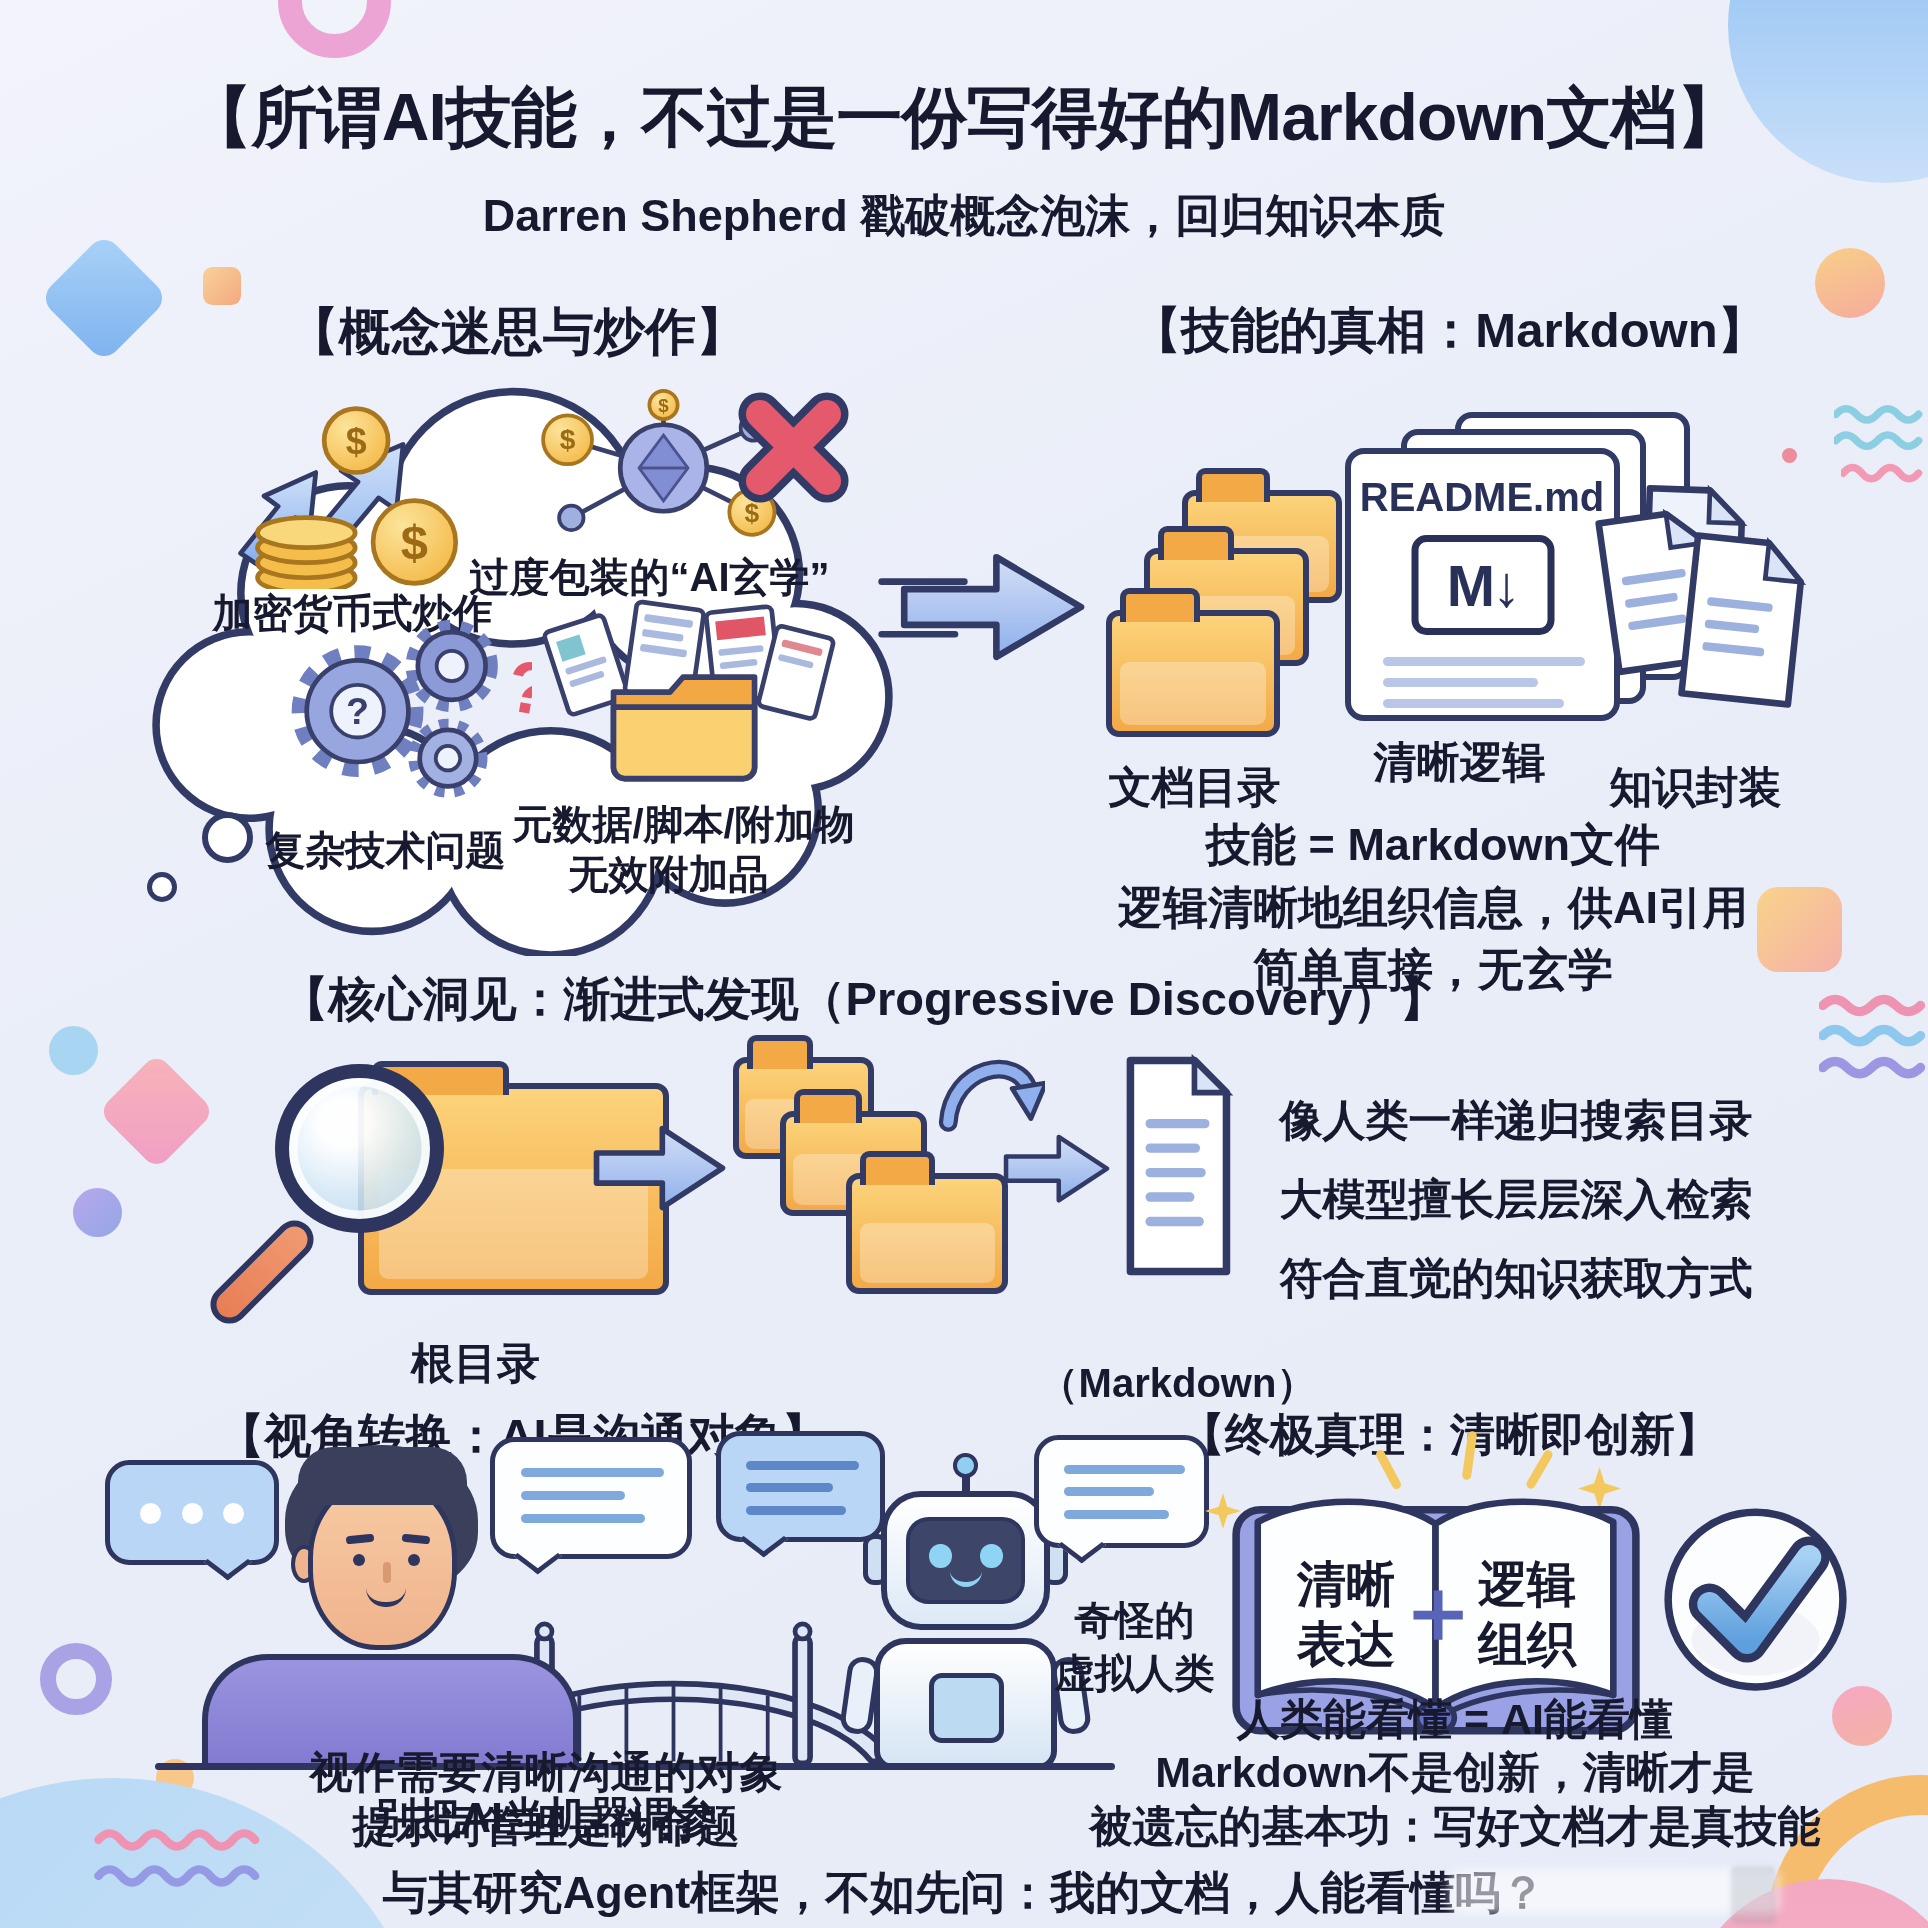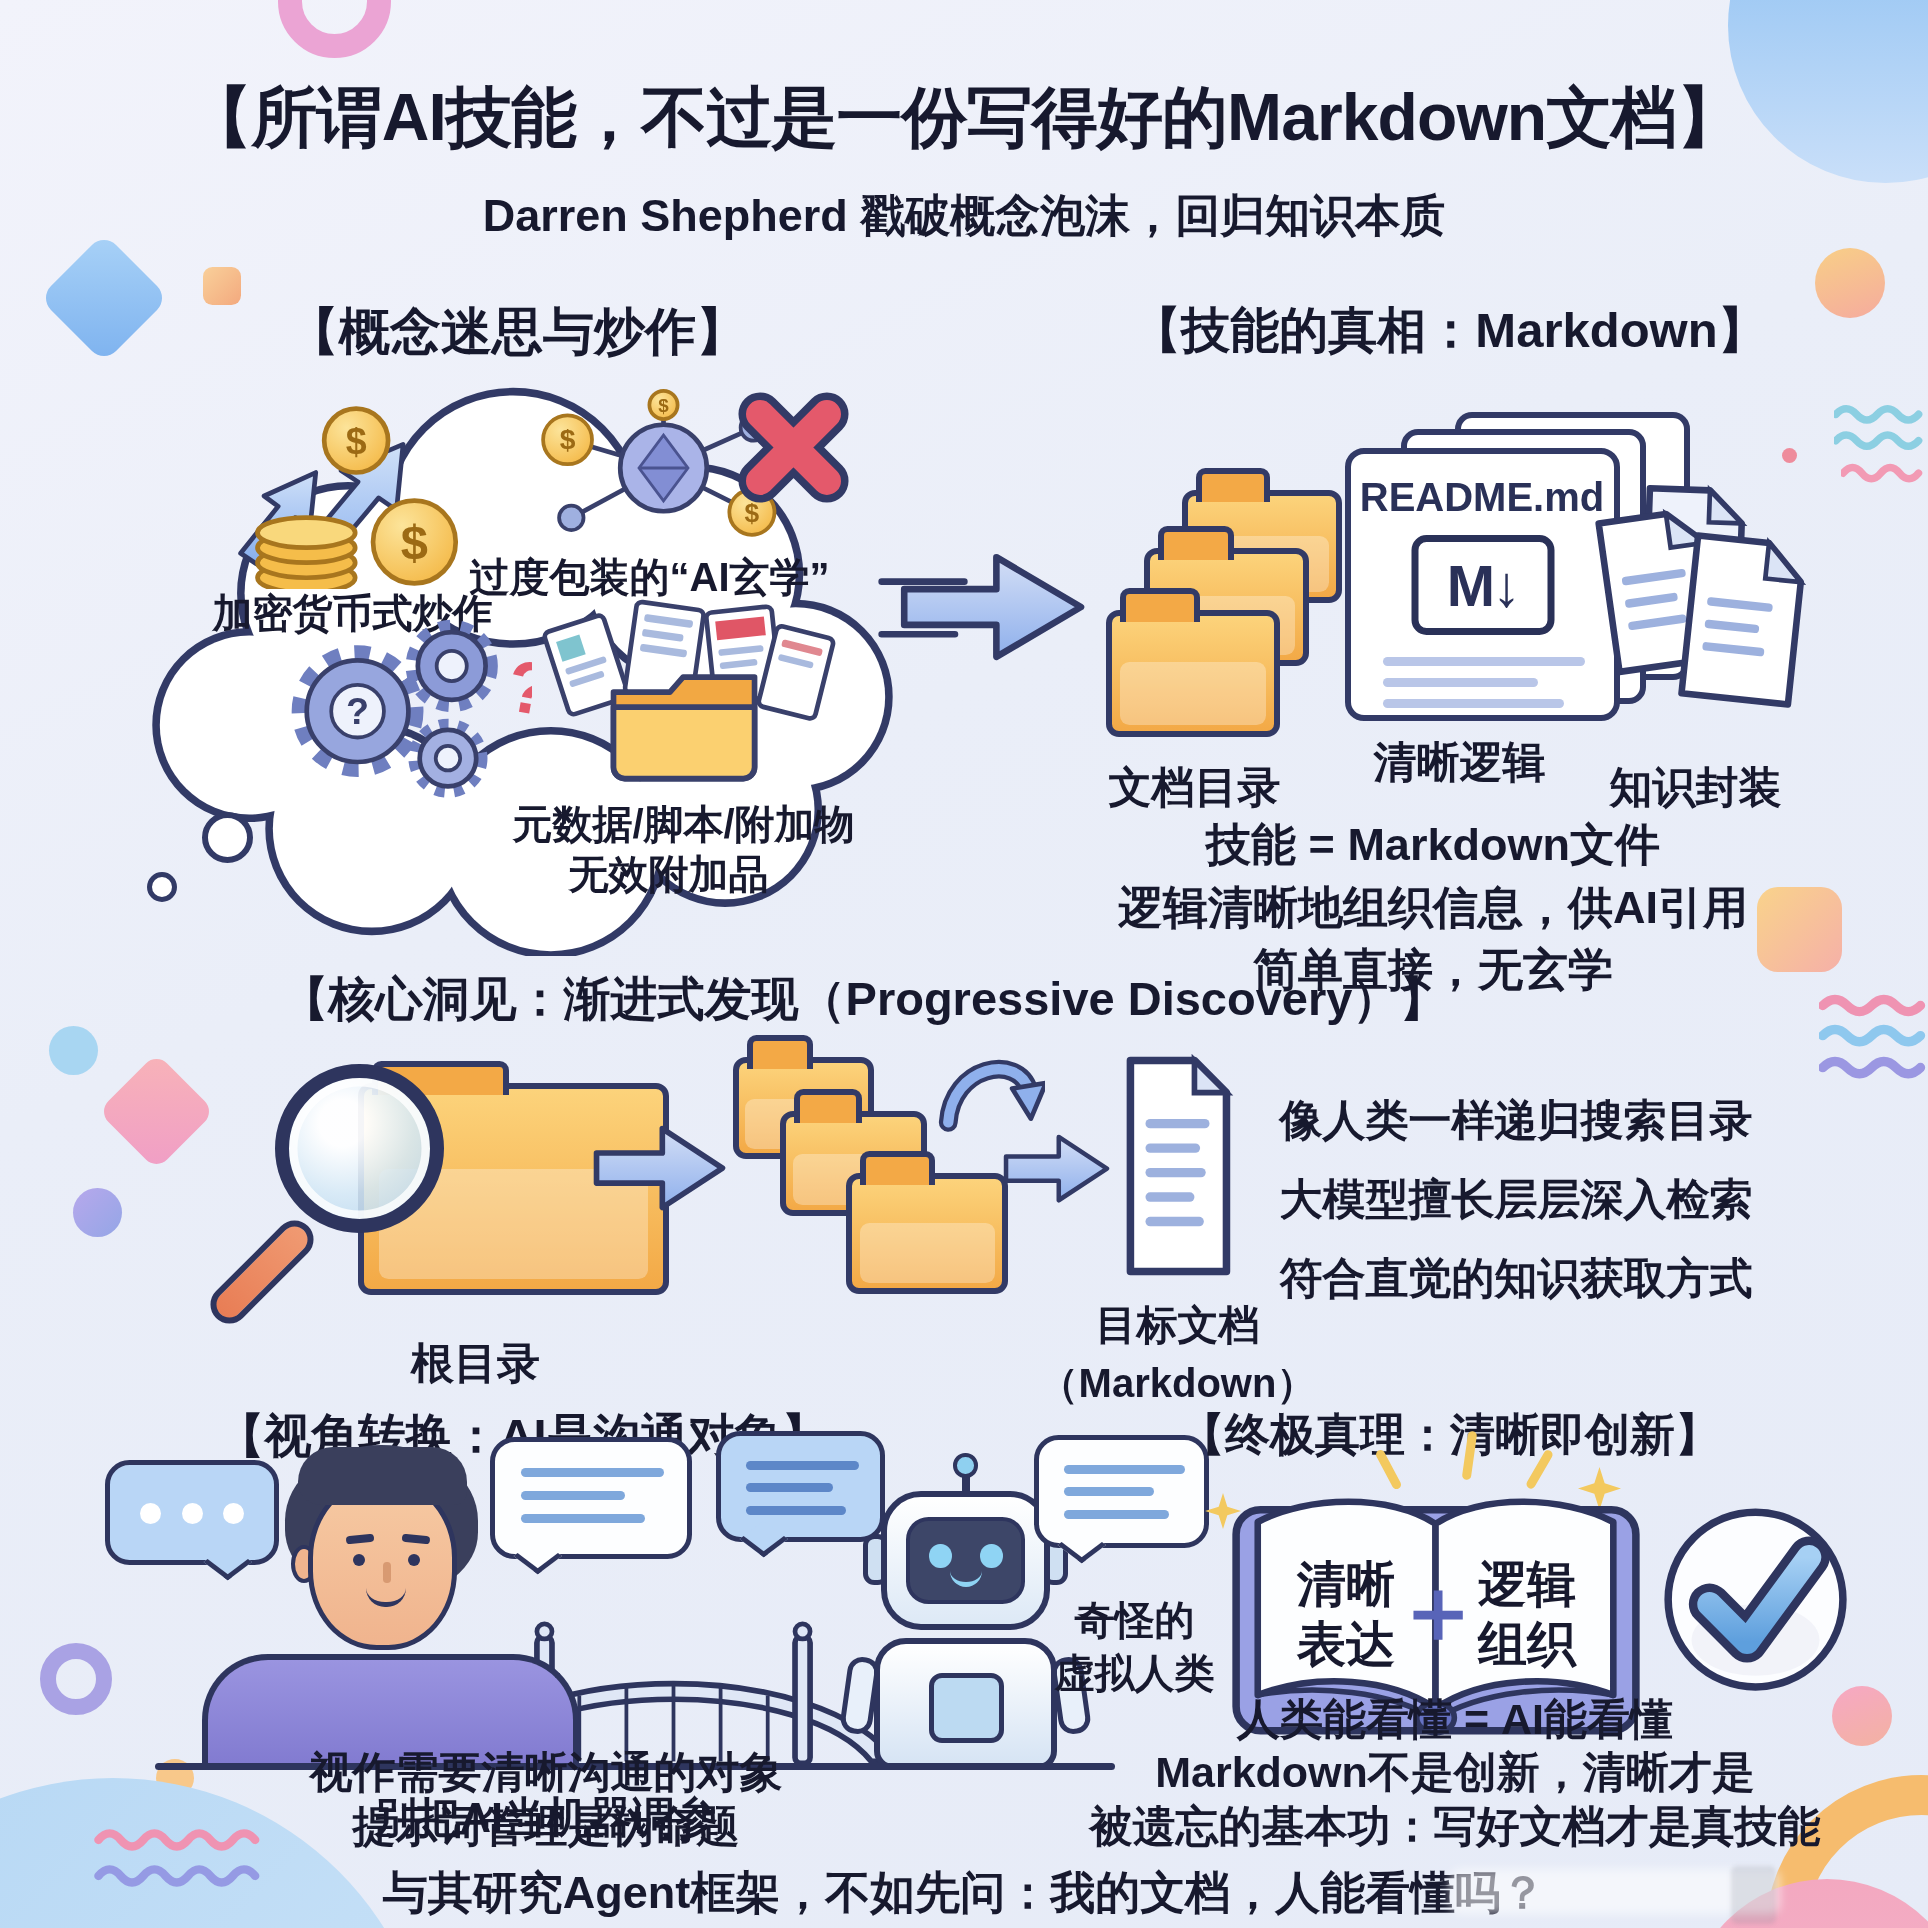--- a/index.html
+++ b/index.html
@@ -155,20 +155,21 @@
     <circle cx="80" cy="100" r="28" fill="#eef2fc" stroke="#39406b" stroke-width="4"></circle>
     <text x="80" y="114" font-size="40" font-weight="bold" fill="#39406b" text-anchor="middle">?</text>
     <circle cx="180" cy="52" r="42" fill="none" stroke="#6f7fc0" stroke-width="14" stroke-dasharray="12 11"></circle>
     <circle cx="180" cy="52" r="36" fill="#8c9bd8" stroke="#39406b" stroke-width="5"></circle>
     <circle cx="180" cy="52" r="16" fill="#eef2fc" stroke="#39406b" stroke-width="4"></circle>
     <circle cx="176" cy="150" r="36" fill="none" stroke="#6f7fc0" stroke-width="12" stroke-dasharray="10 10"></circle>
     <circle cx="176" cy="150" r="30" fill="#a3b0e2" stroke="#39406b" stroke-width="5"></circle>
     <circle cx="176" cy="150" r="13" fill="#eef2fc" stroke="#39406b" stroke-width="4"></circle>
     <text x="238" y="98" font-size="78" font-weight="bold" fill="#e4596b" transform="rotate(10 238 80)">?</text>
   </svg>
+  <div class="txt" style="left:188px;top:823px;width:395px;font-size:40px;">复杂技术问题</div>
 
   <svg class="abs" style="left:527px;top:598px;" width="315" height="193" viewBox="0 0 335 205">
     <g transform="rotate(-18 63 71)">
         <rect x="30" y="25" width="66" height="92" rx="6" fill="#ffffff" stroke="#39406b" stroke-width="5"></rect>
       <rect x="40" y="38" width="26" height="22" fill="#7fc4cf"></rect>
         <rect x="40" y="68" width="45" height="7" rx="3" fill="#a9bade"></rect>
         <rect x="40" y="82" width="38" height="7" rx="3" fill="#a9bade"></rect>
       </g>
     <g transform="rotate(8 146 57)">
         <rect x="110" y="8" width="72" height="98" rx="6" fill="#ffffff" stroke="#39406b" stroke-width="5"></rect>
@@ -286,21 +287,20 @@
 
   <svg class="abs" style="left:1121px;top:1053px;" width="113" height="226" viewBox="0 0 120 240">
     <path d="M10,8 H78 L112,42 V232 H10 Z" fill="#ffffff" stroke="#323a66" stroke-width="8" stroke-linejoin="round"></path>
     <path d="M78,8 V42 H112 Z" fill="#dbe4f6" stroke="#323a66" stroke-width="6"></path>
     <rect x="26" y="70" width="68" height="10" rx="5" fill="#9db1de"></rect>
       <rect x="26" y="96" width="58" height="10" rx="5" fill="#9db1de"></rect>
     <rect x="26" y="122" width="64" height="10" rx="5" fill="#9db1de"></rect>
       <rect x="26" y="148" width="52" height="10" rx="5" fill="#9db1de"></rect>
     <rect x="26" y="174" width="62" height="10" rx="5" fill="#9db1de"></rect>
   </svg>
-  <div class="txt" style="left:989px;top:1298px;width:377px;font-size:41px;">目标文档</div>
   <div class="txt" style="left:989px;top:1356px;width:377px;font-size:40px;">（Markdown）</div>
 
   <div class="txt" style="left:1045px;top:1092px;width:942px;font-size:43px;">像人类一样递归搜索目录</div>
   <div class="txt" style="left:1045px;top:1171px;width:942px;font-size:43px;">大模型擅长层层深入检索</div>
   <div class="txt" style="left:1045px;top:1250px;width:942px;font-size:43px;">符合直觉的知识获取方式</div>
 
   <div class="txt" style="left:52px;top:1405px;width:942px;font-size:47px;">【视角转换：AI是沟通对象】</div>
 
   <svg class="abs" style="left:438px;top:1620px;" width="471" height="149" viewBox="0 0 500 158">
     <path d="M15,150 C90,40 410,40 485,150 L460,150 C390,62 110,62 40,150 Z" fill="#dfe7f6" stroke="#2e355e" stroke-width="6" stroke-linejoin="round"></path>

